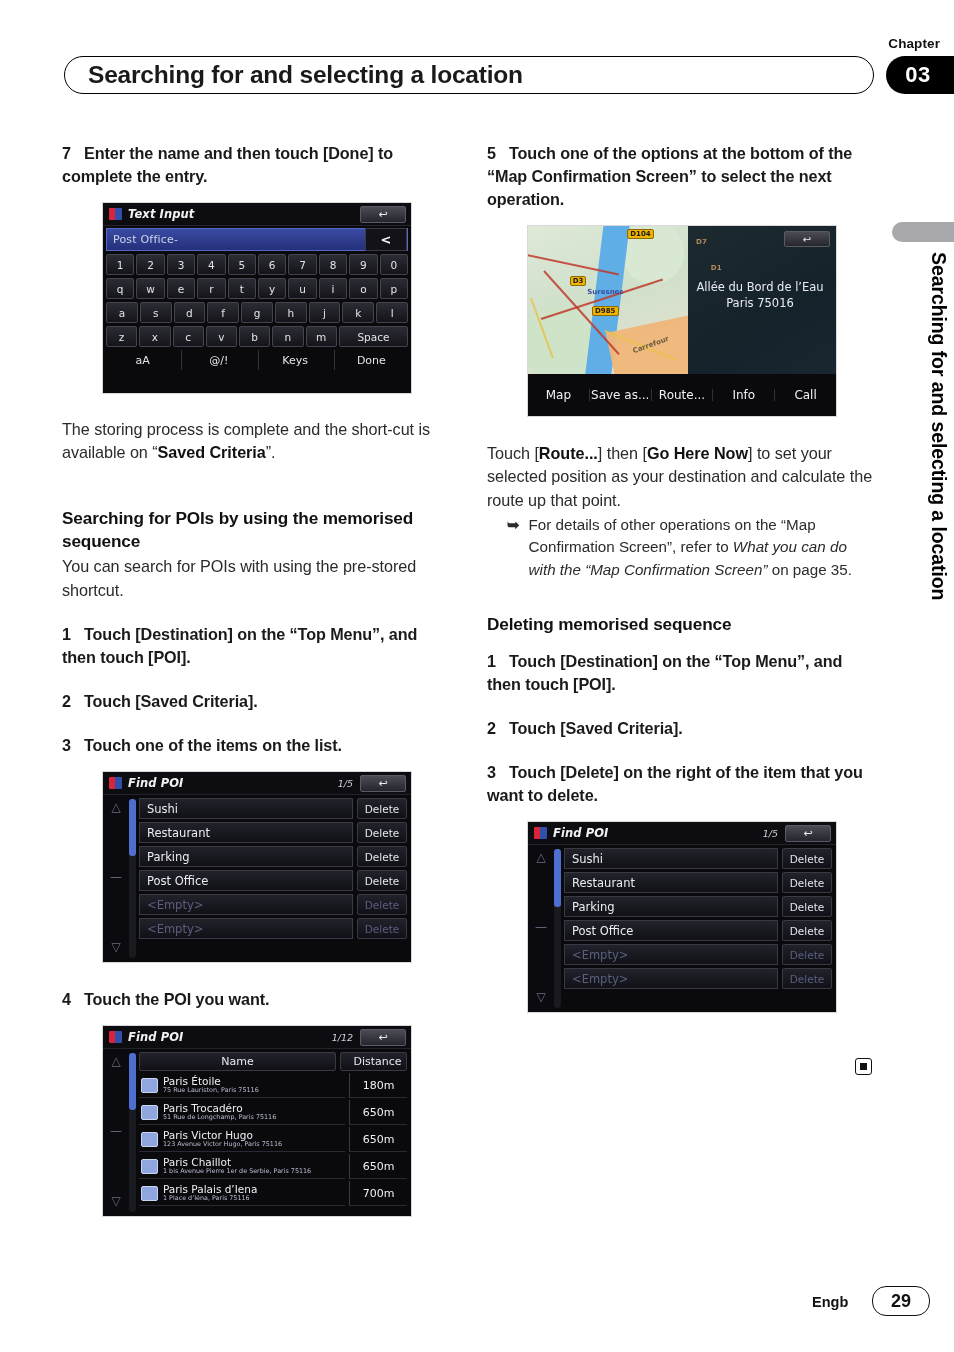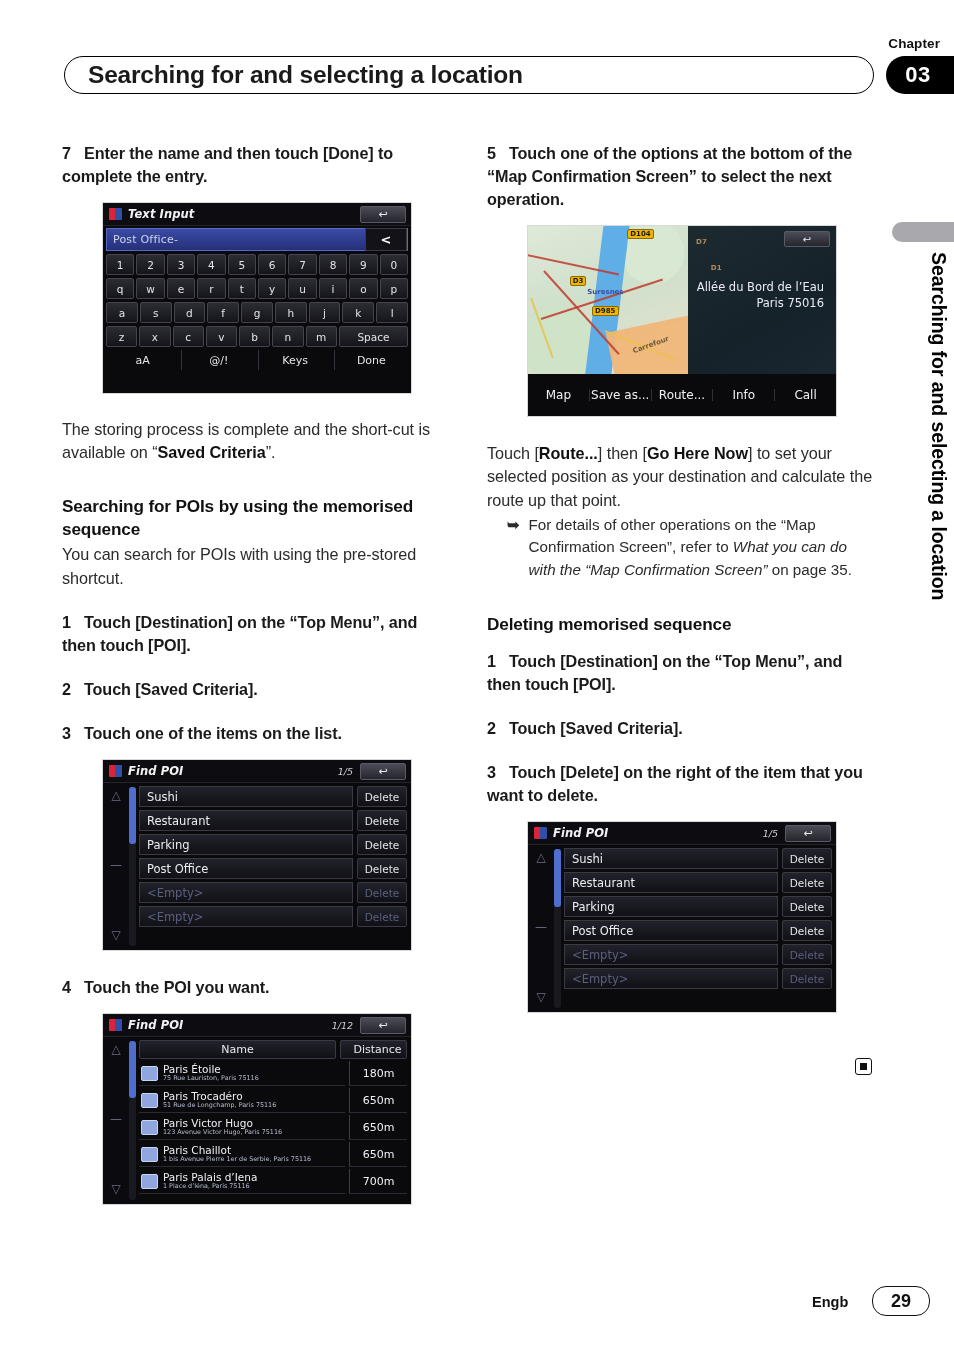--- a/index.html
+++ b/index.html
@@ -278,21 +278,21 @@
   .roadlbl {
     position: absolute; background: #f0b400; color: #1a1a1a;
     font-size: 7px; font-weight: bold; padding: 0 2px;
     border: 1px solid #8a6a00; border-radius: 2px;
   }
   .placelbl {
     position: absolute; color: #3a4fa0; font-size: 7px; font-weight: bold;
   }
   .map-addr {
     position: absolute; right: 12px; top: 54px; width: 128px;
-    color: #e9ecf2; font-size: 11.5px; line-height: 1.35; text-align: right;
+    color: #e9ecf2; font-size: 11.5px; line-height: 1.35; text-align: center;
   }
   .map-back {
     position: absolute; right: 6px; top: 5px;
     width: 44px; height: 14px;
     background: linear-gradient(#4c4c56,#25252d);
     border: 1px solid #5a5a66; border-radius: 2px;
     color: #eaeaf0; font-size: 10px;
     display: flex; align-items: center; justify-content: center;
   }
   .map-bottom {
@@ -387,21 +387,21 @@
         <div class="key">Keys</div>
         <div class="key">Done</div>
       </div>
     </div>
   </div>
 
   <p class="body-text" style="margin-top:24px;">
     <span>The storing process is complete and the short-cut is available on “</span><b>Saved Criteria</b><span>”.</span>
   </p>
 
-  <h2 class="h2" style="margin-top:30px;">Searching for POIs by using the memorised sequence</h2>
+  <h2 class="h2" style="margin-top:42px;">Searching for POIs by using the memorised sequence</h2>
   <p class="body-text">You can search for POIs with using the pre-stored shortcut.</p>
 
   <p class="step gap">
     <span class="num">1</span><span>Touch [Destination] on the “Top Menu”, and then touch [POI].</span>
   </p>
   <p class="step gap">
     <span class="num">2</span><span>Touch [Saved Criteria].</span>
   </p>
   <p class="step gap">
     <span class="num">3</span><span>Touch one of the items on the list.</span>

